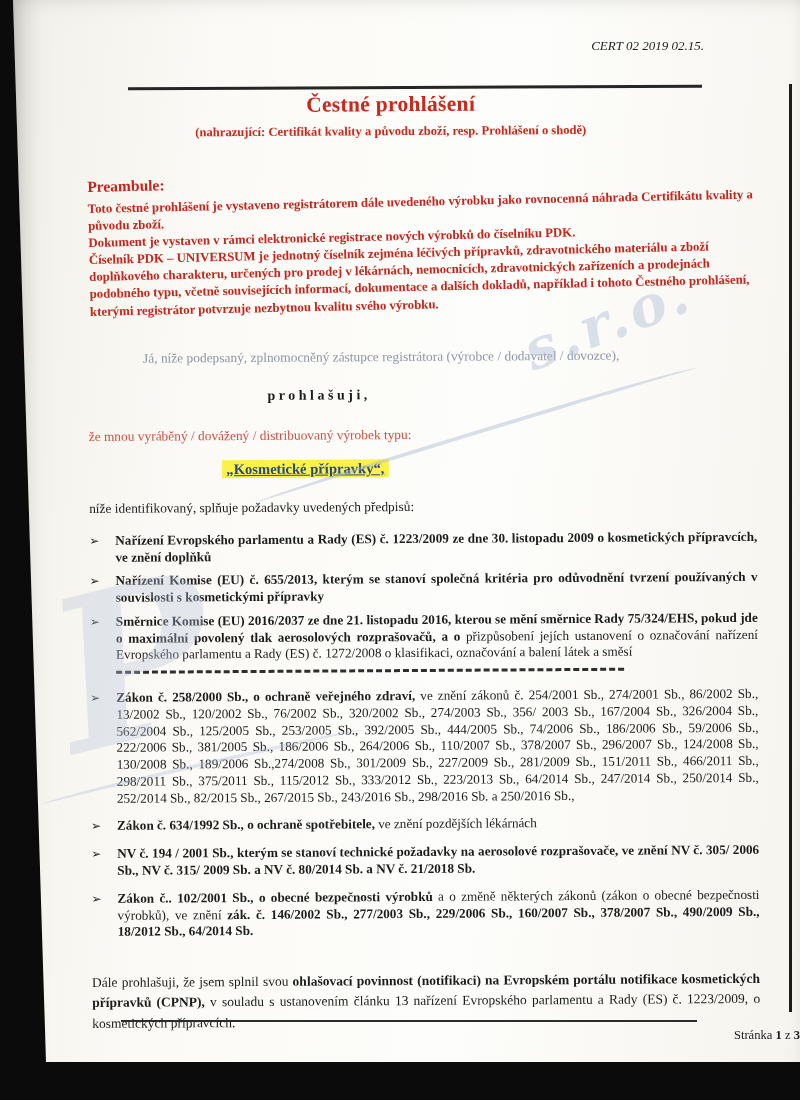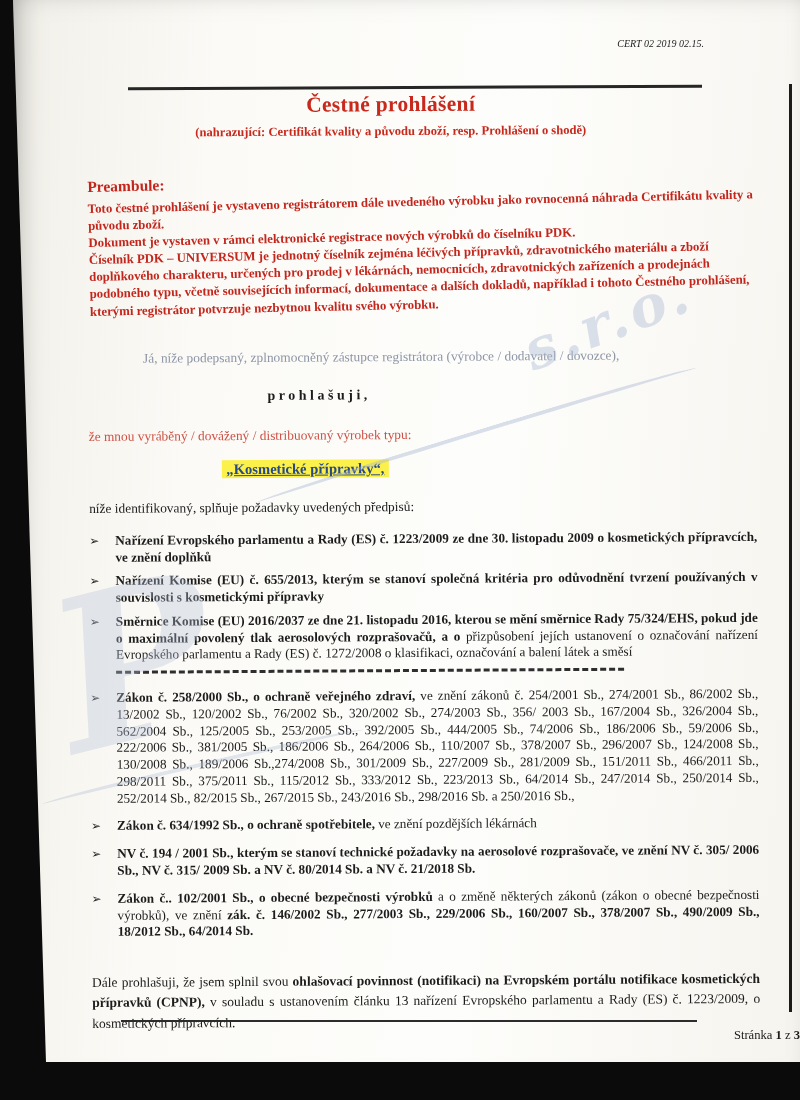--- a/index.html
+++ b/index.html
@@ -2,21 +2,21 @@
 <html><head>
 <meta charset="utf-8">
 <style>
   html,body{margin:0;padding:0;background:#2a2a2a;}
   .scan{position:relative;width:800px;height:1100px;background:#0b0b0b;overflow:hidden;
         font-family:"Liberation Serif","DejaVu Serif",serif;color:#1c1c1c;}
   .page{position:absolute;inset:0;
         background:linear-gradient(95deg,#f1efe8 0%,#fbfaf6 25%,#fdfdfb 60%,#f6f4ee 100%);
         clip-path:polygon(13px 0px,800px 0px,800px 1062px,46px 1062px);
         box-shadow:inset 28px 0 36px -22px rgba(0,0,0,.55), inset 0 -28px 32px -22px rgba(0,0,0,.4);}
-  .doc-code{position:absolute;top:38px;right:96px;font-style:italic;font-size:10px;color:#222;}
+  .doc-code{position:absolute;top:38px;right:96px;font-style:italic;font-size:13px;color:#222;}
   .header-rule{position:absolute;left:128px;top:86px;width:574px;height:2.5px;background:#262626;transform:rotate(-0.25deg);}
   .content{position:absolute;left:86px;top:0;width:668px;transform:rotate(-0.35deg);transform-origin:left top;}
   .title{margin:94px 0 0;padding-right:60px;text-align:center;font-size:21.5px;font-weight:700;color:#c8291c;letter-spacing:.3px;}
   .subtitle{margin-top:7px;padding-right:60px;text-align:center;font-size:12.6px;font-weight:700;color:#c8291c;}
   .preamble{margin-top:36px;color:#c3261c;font-weight:700;font-size:12.8px;line-height:1.34;transform:rotate(-0.9deg);transform-origin:left top;}
   .preamble-heading{font-size:15.5px;margin-bottom:3px;}
   .intro{margin-top:30px;padding-right:82px;text-align:center;color:#8d95a6;font-size:13.4px;}
   .verb{margin-top:22px;padding-right:210px;text-align:center;font-weight:700;font-size:14px;}
   .product-intro{margin-top:24px;color:#cd5145;font-size:13.4px;}
   .product-line{margin-top:16px;padding-right:235px;text-align:center;}

